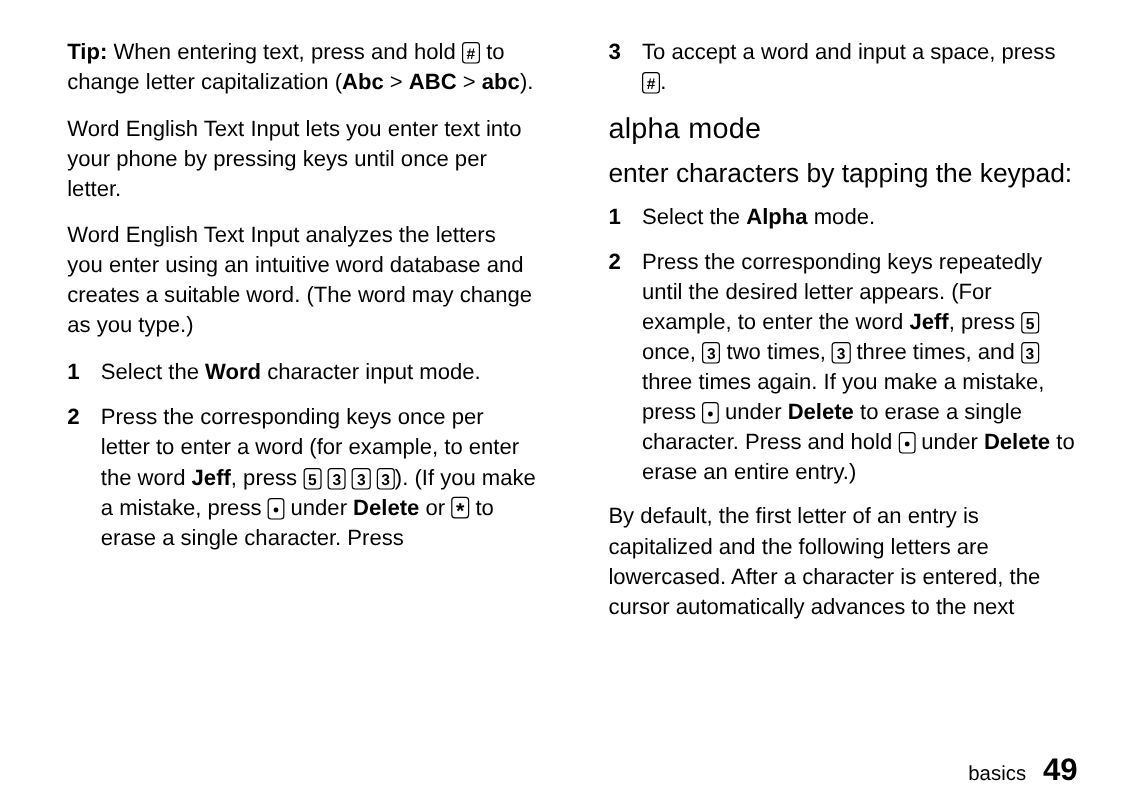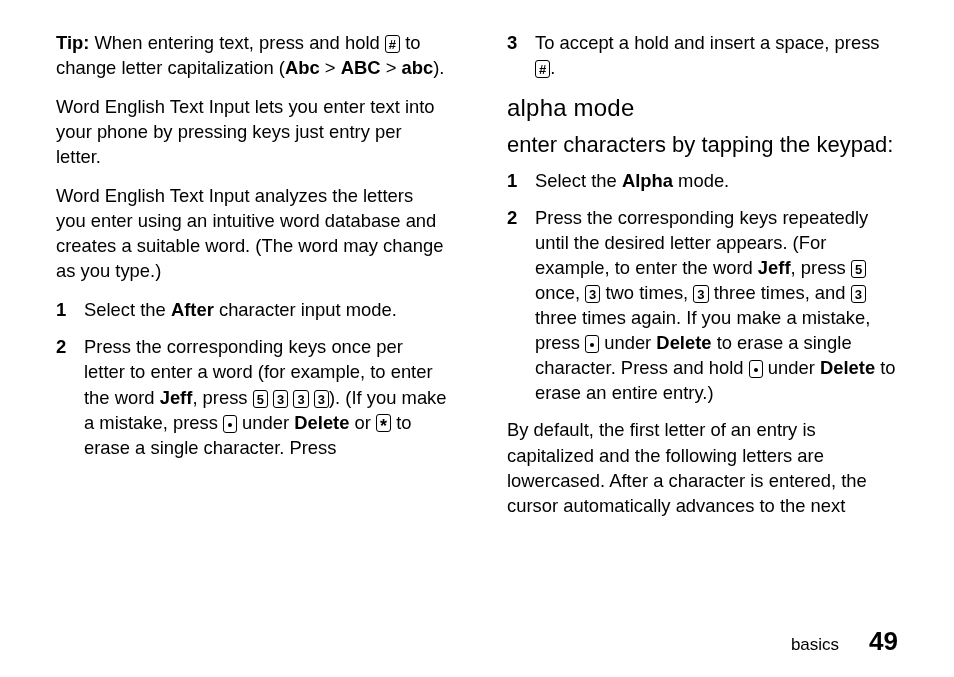--- a/index.html
+++ b/index.html
@@ -99,21 +99,21 @@
     font-family: Arial, Helvetica, sans-serif;
     font-weight: 700;
     font-size: 18px;
     position: relative;
     top: 3px;
   }
   .footer {
     display: flex;
     justify-content: flex-end;
     align-items: baseline;
-    gap: 30px;
+    gap: 14px;
     padding-top: 6px;
   }
   .footer .lbl {
     font-size: 17px;
   }
   .footer .pg {
     font-family: "Arial Narrow", Arial, Helvetica, sans-serif;
     font-weight: 700;
     font-stretch: condensed;
     font-size: 26px;
@@ -125,29 +125,29 @@
 <div class="page">
   <div class="cols">
 
     <div class="col">
 
       <p>
         <b>Tip:</b><span> When entering text, press and hold </span><span class="key">#</span><span> to change letter capitalization (</span><b>Abc</b><span> &gt; </span><b>ABC</b><span> &gt; </span><b>abc</b><span>).</span>
       </p>
 
 
-      <p>Word English Text Input lets you enter text into your phone by pressing keys just entry per letter.</p>
+      <p>Word English Text Input lets you enter text into your phone by pressing keys until once per letter.</p>
       <p>Word English Text Input analyzes the letters you enter using an intuitive word database and creates a suitable word. (The word may change as you type.)</p>
 
 
       <ol class="num">
         <li>
           <span class="n">1</span>
           <span class="t">
-            <span>Select the </span><b>After</b><span> character input mode.</span>
+            <span>Select the </span><b>Word</b><span> character input mode.</span>
           </span>
         </li>
         <li>
           <span class="n">2</span>
           <span class="t">
             <span>Press the corresponding keys once per letter to enter a word (for example, to enter the word </span><b>Jeff</b><span>, press </span>
             <span class="key">5</span>
             <span class="key">3</span>
             <span class="key">3</span>
             <span class="key">3</span><span>). (If you make a mistake, press </span><span class="key dot"></span><span> under </span><b>Delete</b><span> or </span><span class="key star"></span><span> to erase a single character. Press</span>
@@ -156,21 +156,21 @@
       </ol>
     </div>
 
     <div class="col">
 
 
       <ol class="num">
         <li>
           <span class="n">3</span>
           <span class="t">
-            <span>To accept a hold and insert a space, press </span><span class="key">#</span><span>.</span>
+            <span>To accept a word and input a space, press </span><span class="key">#</span><span>.</span>
           </span>
         </li>
       </ol>
 
       <h2 class="section">alpha mode</h2>
 
       <h3 class="sub">enter characters by tapping the keypad:</h3>
 
       <ol class="num">
         <li>

